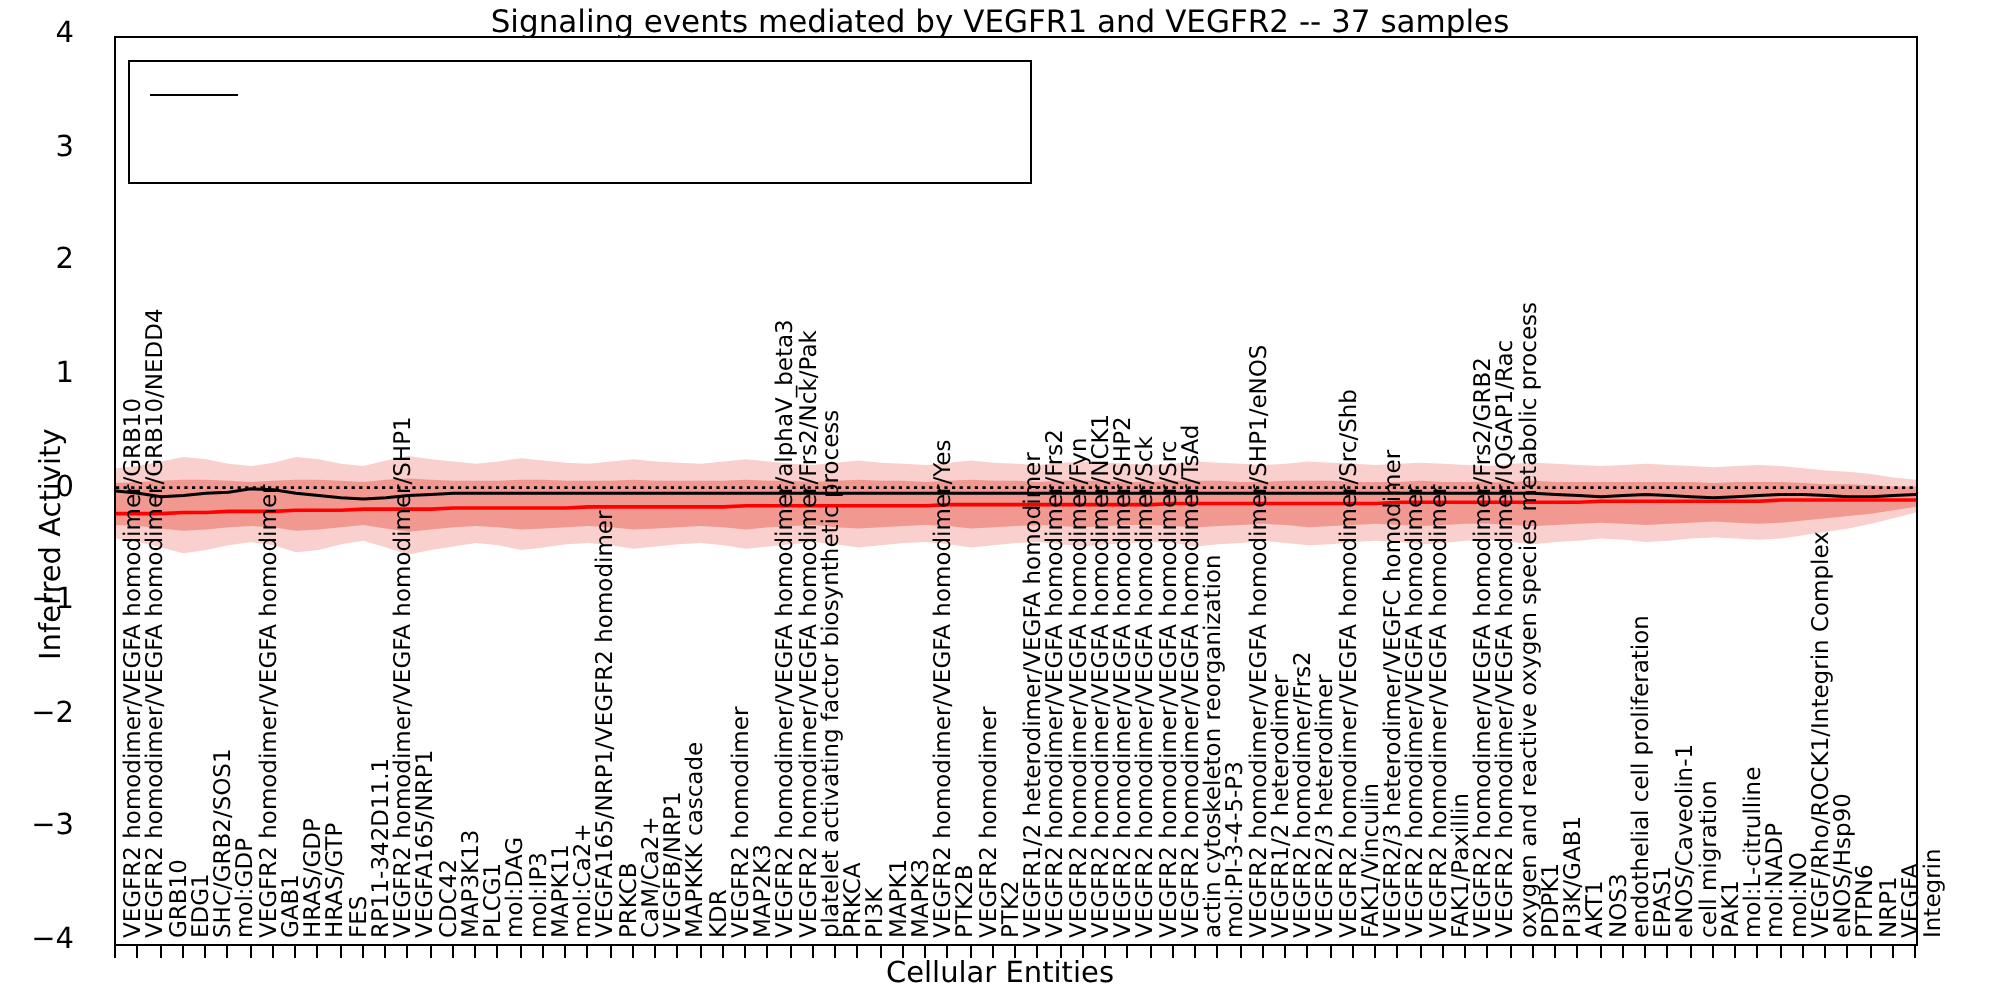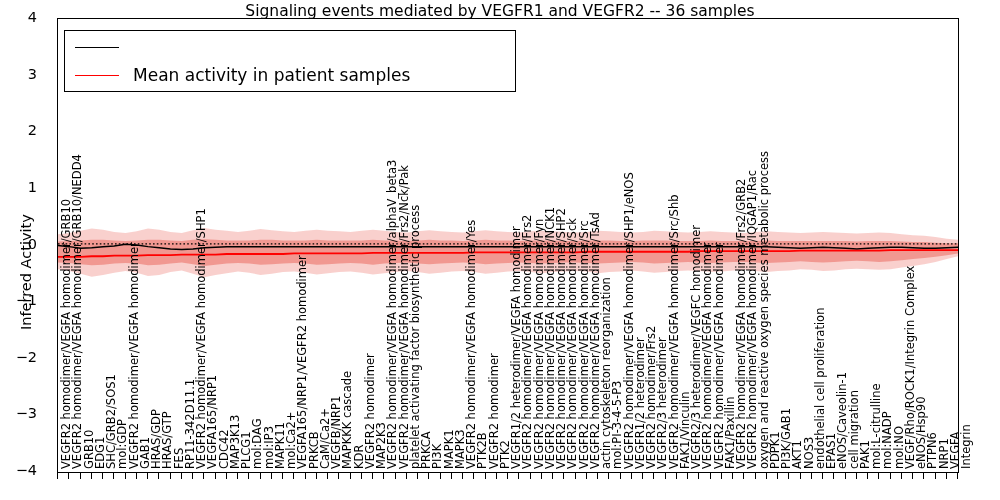--- a/index.html
+++ b/index.html
@@ -37,23 +37,24 @@
           border:1.2px solid #000;background:#fff;box-sizing:border-box;}
   .lgrow{position:absolute;left:10px;height:26px;display:flex;align-items:center;}
   .lgline{width:44px;height:0;border-top-width:1.6px;border-top-style:solid;margin-right:14px;}
   .lgtxt{font-size:17px;}
 </style>
 </head>
 <body>
 
 <div id="fig">
 
-  <div id="title">Signaling events mediated by VEGFR1 and VEGFR2 -- 36 samples</div>
+  <div id="title">Signaling events mediated by VEGFR1 and VEGFR2 -- 37 samples</div>
 
   <div id="ylabel">Inferred Activity</div>
+  <div id="xlabel">Cellular Entities</div>
 
   <div id="yticks">
       <div class="ytick" style="top: 471px;">−4</div>
       <div class="ytickmark" style="top: 471px;"></div>
       <div class="ytickmarkR" style="top: 471px;"></div>
       <div class="ytick" style="top: 414.375px;">−3</div>
       <div class="ytickmark" style="top: 414.375px;"></div>
       <div class="ytickmarkR" style="top: 414.375px;"></div>
       <div class="ytick" style="top: 357.75px;">−2</div>
       <div class="ytickmark" style="top: 357.75px;"></div>
@@ -252,19 +253,15 @@
       <div class="xlab" style="left: 927.25px; top: 469px;">PTPN6</div>
       <div class="xlab" style="left: 938.5px; top: 469px;">NRP1</div>
       <div class="xlab" style="left: 949.75px; top: 469px;">VEGFA</div>
       <div class="xlab" style="left: 961px; top: 469px;">Integrin</div>
     </div>
 
   <div id="legend">
     <div class="lgrow" style="top:3px">
       <span class="lgline" style="border-top-color:#000000"></span>
     </div>
-    <div class="lgrow" style="top:31px">
-      <span class="lgline" style="border-top-color:#ff0000"></span>
-      <span class="lgtxt">Mean activity in patient samples</span>
-    </div>
   </div>
 
 </div>
 
 </body></html>

